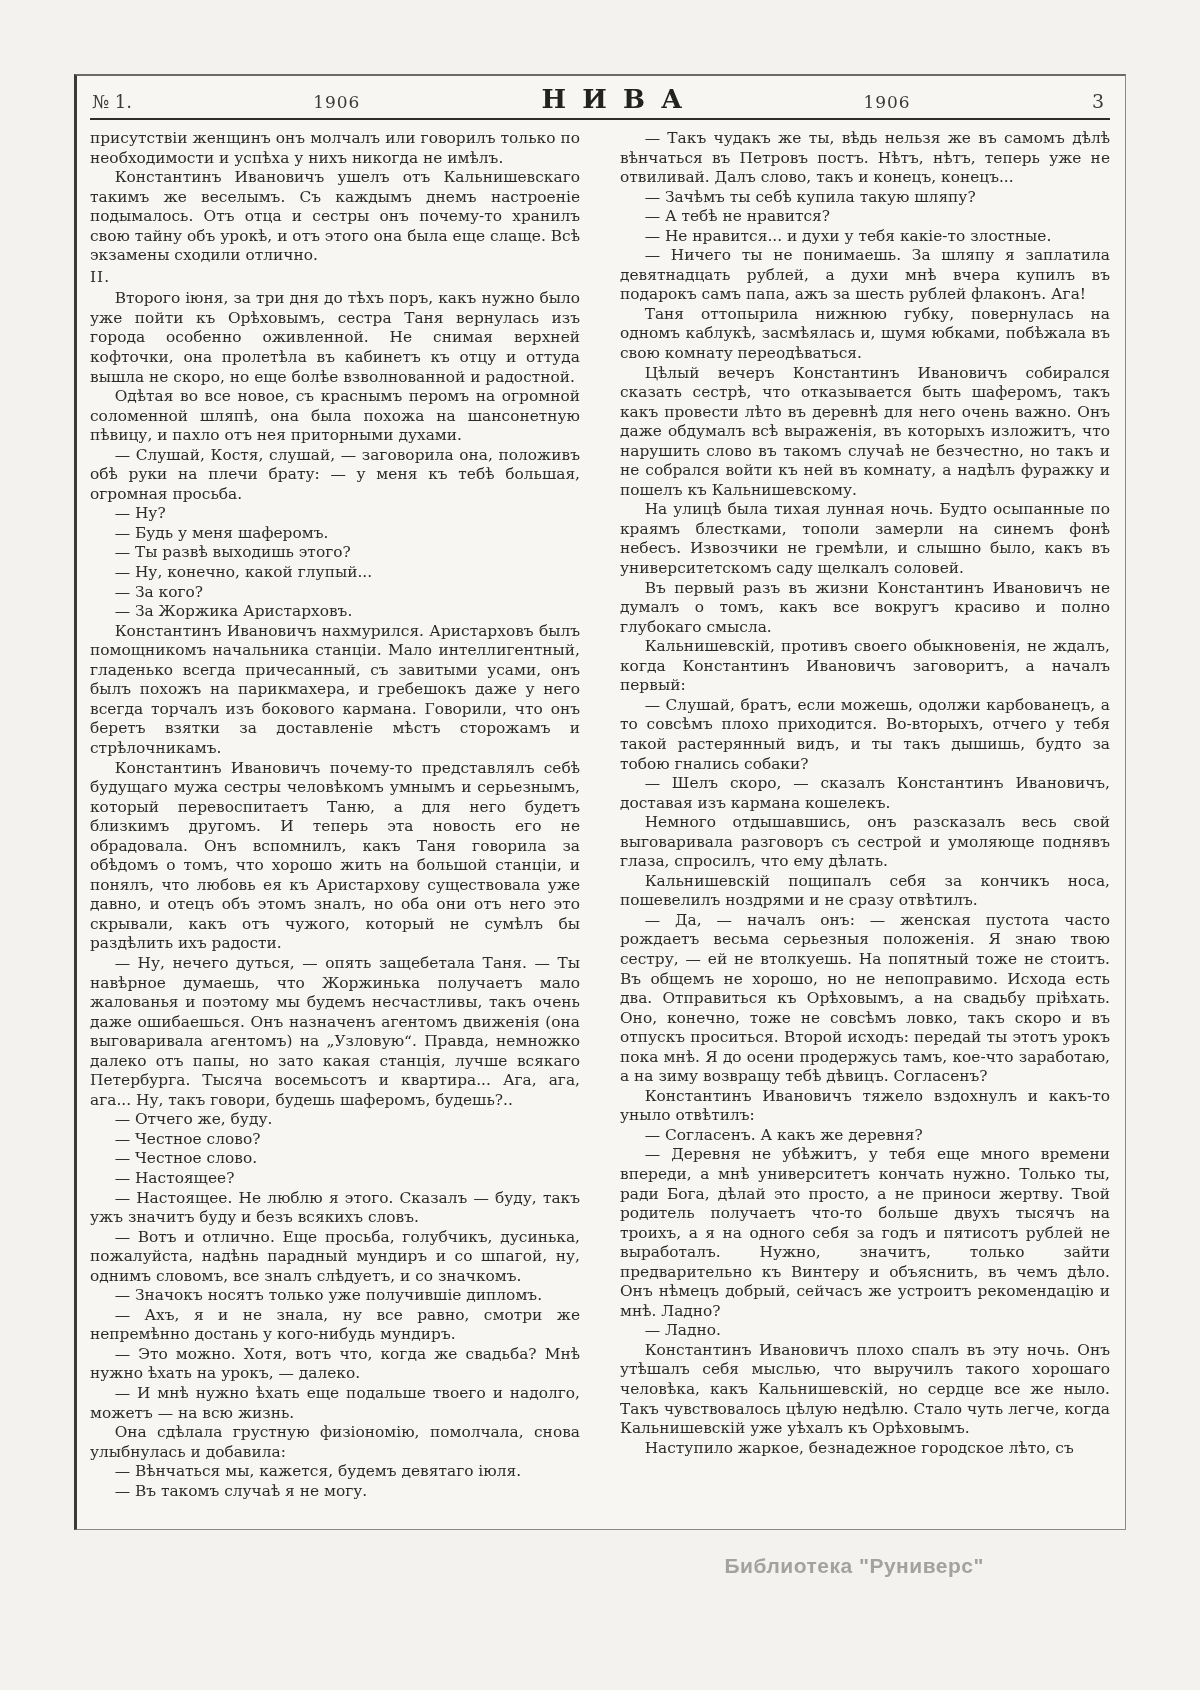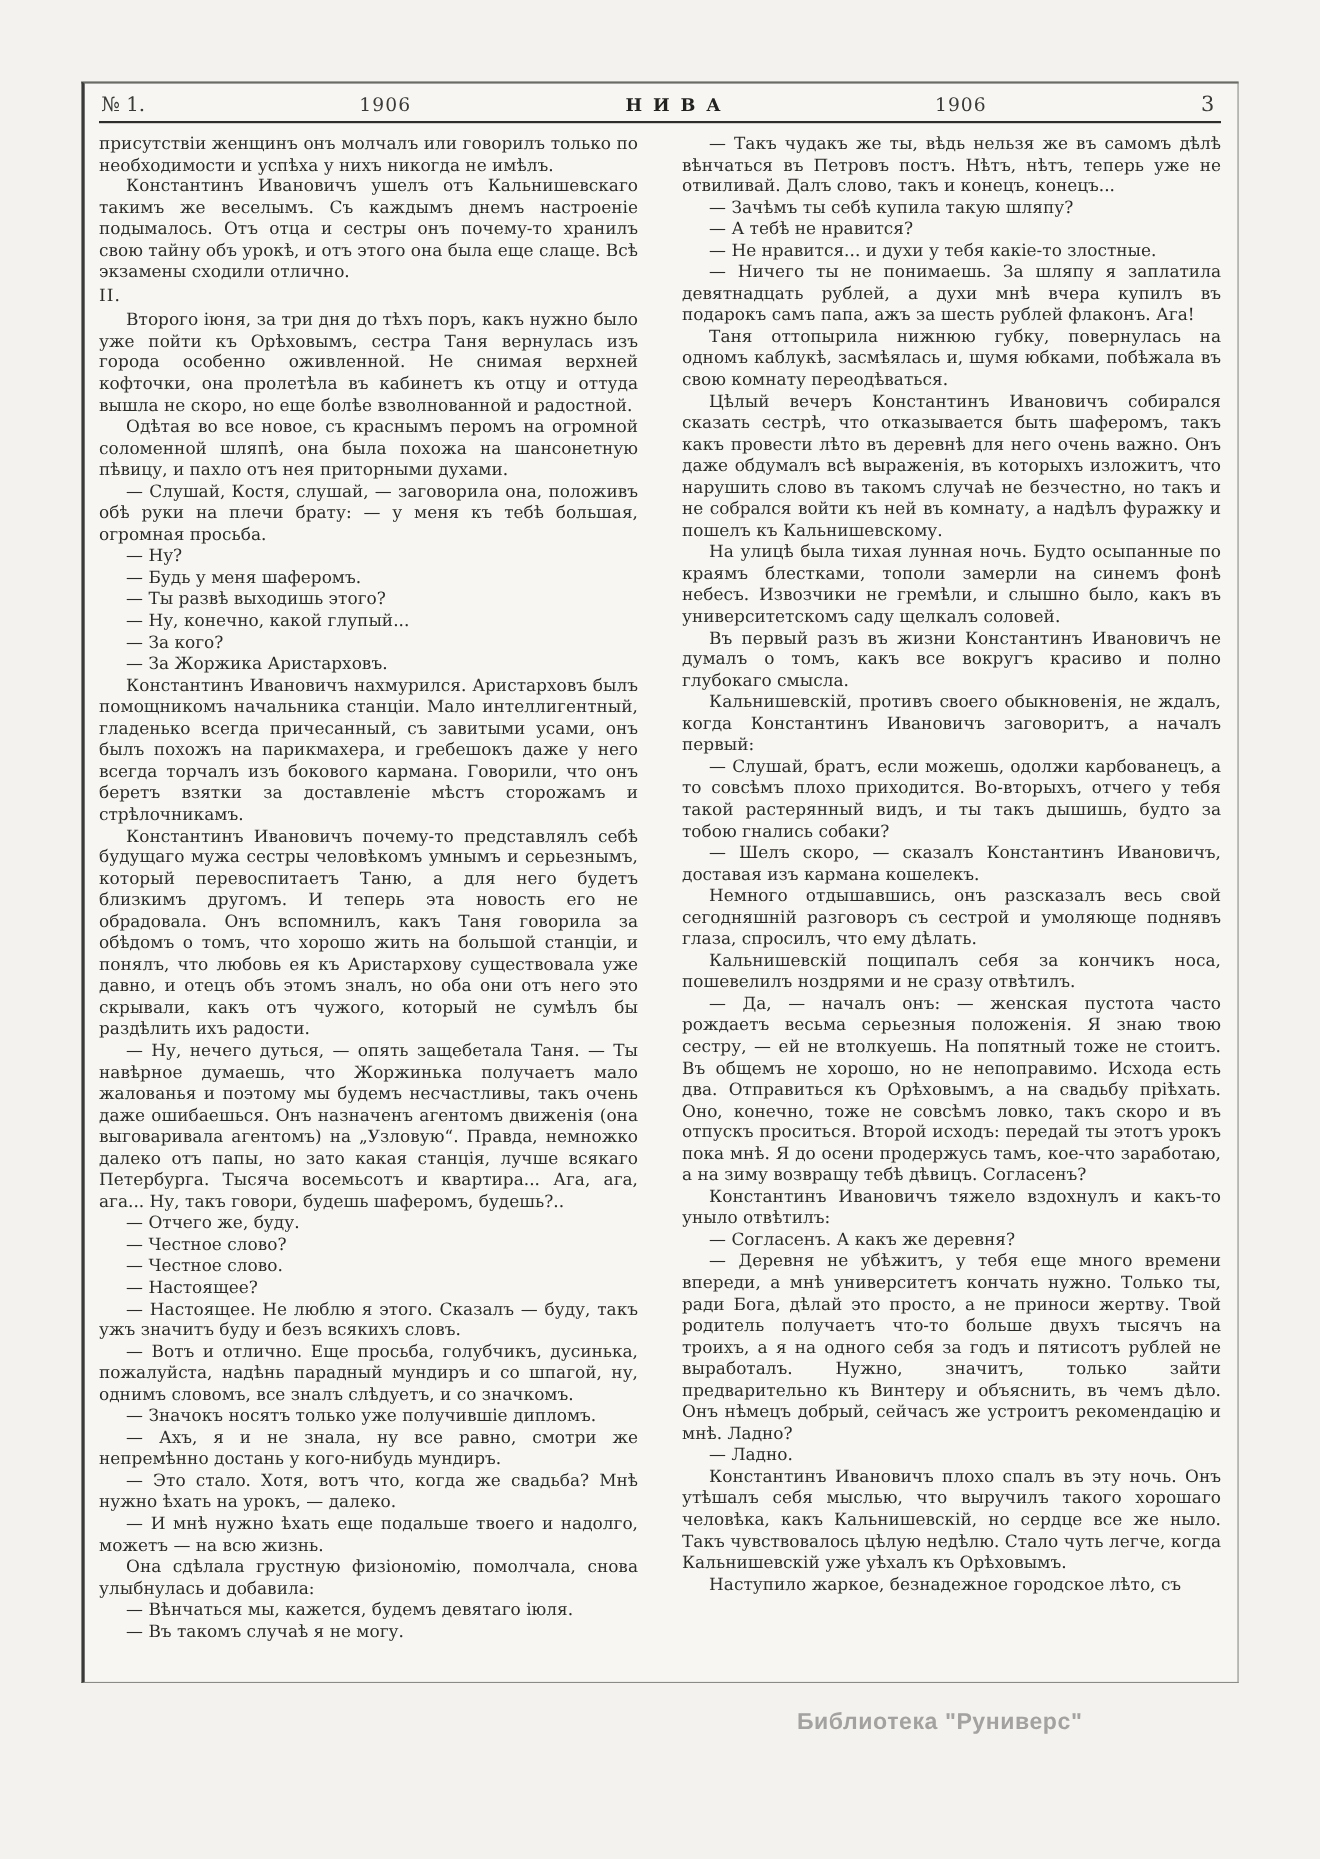--- a/index.html
+++ b/index.html
@@ -31,21 +31,21 @@
     align-items: baseline;
     justify-content: space-between;
     font-size: 18px;
     padding: 1px 6px 3px 2px;
     color: #3a3a38;
   }
   .issue-no { font-size: 18px; }
   .hdr-year { font-size: 17px; letter-spacing: 1px; }
   .masthead {
     font-weight: bold;
-    font-size: 16px;
+    font-size: 26px;
     letter-spacing: 0.62em;
     margin-right: -0.62em;
     color: #222220;
   }
   .page-no { font-size: 19px; }
   .header-rule {
     border-bottom: 2px solid #2d2d2b;
     margin: 1px 0 9px 0;
   }
   .columns {
@@ -110,40 +110,40 @@
         <p class="para body">Константинъ Ивановичъ почему-то представлялъ себѣ будущаго мужа сестры человѣкомъ умнымъ и серьезнымъ, который перевоспитаетъ Таню, а для него будетъ близкимъ другомъ. И теперь эта новость его не обрадовала. Онъ вспомнилъ, какъ Таня говорила за обѣдомъ о томъ, что хорошо жить на большой станціи, и понялъ, что любовь ея къ Аристархову существовала уже давно, и отецъ объ этомъ зналъ, но оба они отъ него это скрывали, какъ отъ чужого, который не сумѣлъ бы раздѣлить ихъ радости.</p>
         <p class="para body">— Ну, нечего дуться, — опять защебетала Таня. — Ты навѣрное думаешь, что Жоржинька получаетъ мало жалованья и поэтому мы будемъ несчастливы, такъ очень даже ошибаешься. Онъ назначенъ агентомъ движенія (она выговаривала агентомъ) на „Узловую“. Правда, немножко далеко отъ папы, но зато какая станція, лучше всякаго Петербурга. Тысяча восемьсотъ и квартира... Ага, ага, ага... Ну, такъ говори, будешь шаферомъ, будешь?..</p>
         <p class="para body">— Отчего же, буду.</p>
         <p class="para body">— Честное слово?</p>
         <p class="para body">— Честное слово.</p>
         <p class="para body">— Настоящее?</p>
         <p class="para body">— Настоящее. Не люблю я этого. Сказалъ — буду, такъ ужъ значитъ буду и безъ всякихъ словъ.</p>
         <p class="para body">— Вотъ и отлично. Еще просьба, голубчикъ, дусинька, пожалуйста, надѣнь парадный мундиръ и со шпагой, ну, однимъ словомъ, все зналъ слѣдуетъ, и со значкомъ.</p>
         <p class="para body">— Значокъ носятъ только уже получившіе дипломъ.</p>
         <p class="para body">— Ахъ, я и не знала, ну все равно, смотри же непремѣнно достань у кого-нибудь мундиръ.</p>
-        <p class="para body">— Это стало. Хотя, вотъ что, когда же свадьба? Мнѣ нужно ѣхать на урокъ, — далеко.</p>
+        <p class="para body">— Это можно. Хотя, вотъ что, когда же свадьба? Мнѣ нужно ѣхать на урокъ, — далеко.</p>
         <p class="para body">— И мнѣ нужно ѣхать еще подальше твоего и надолго, можетъ — на всю жизнь.</p>
         <p class="para body">Она сдѣлала грустную физіономію, помолчала, снова улыбнулась и добавила:</p>
         <p class="para body">— Вѣнчаться мы, кажется, будемъ девятаго іюля.</p>
         <p class="para body">— Въ такомъ случаѣ я не могу.</p>
       </div>
     <div class="col">
         <p class="para body">— Такъ чудакъ же ты, вѣдь нельзя же въ самомъ дѣлѣ вѣнчаться въ Петровъ постъ. Нѣтъ, нѣтъ, теперь уже не отвиливай. Далъ слово, такъ и конецъ, конецъ...</p>
         <p class="para body">— Зачѣмъ ты себѣ купила такую шляпу?</p>
         <p class="para body">— А тебѣ не нравится?</p>
         <p class="para body">— Не нравится... и духи у тебя какіе-то злостные.</p>
         <p class="para body">— Ничего ты не понимаешь. За шляпу я заплатила девятнадцать рублей, а духи мнѣ вчера купилъ въ подарокъ самъ папа, ажъ за шесть рублей флаконъ. Ага!</p>
         <p class="para body">Таня оттопырила нижнюю губку, повернулась на одномъ каблукѣ, засмѣялась и, шумя юбками, побѣжала въ свою комнату переодѣваться.</p>
         <p class="para body">Цѣлый вечеръ Константинъ Ивановичъ собирался сказать сестрѣ, что отказывается быть шаферомъ, такъ какъ провести лѣто въ деревнѣ для него очень важно. Онъ даже обдумалъ всѣ выраженія, въ которыхъ изложитъ, что нарушить слово въ такомъ случаѣ не безчестно, но такъ и не собрался войти къ ней въ комнату, а надѣлъ фуражку и пошелъ къ Кальнишевскому.</p>
         <p class="para body">На улицѣ была тихая лунная ночь. Будто осыпанные по краямъ блестками, тополи замерли на синемъ фонѣ небесъ. Извозчики не гремѣли, и слышно было, какъ въ университетскомъ саду щелкалъ соловей.</p>
         <p class="para body">Въ первый разъ въ жизни Константинъ Ивановичъ не думалъ о томъ, какъ все вокругъ красиво и полно глубокаго смысла.</p>
         <p class="para body">Кальнишевскій, противъ своего обыкновенія, не ждалъ, когда Константинъ Ивановичъ заговоритъ, а началъ первый:</p>
         <p class="para body">— Слушай, братъ, если можешь, одолжи карбованецъ, а то совсѣмъ плохо приходится. Во-вторыхъ, отчего у тебя такой растерянный видъ, и ты такъ дышишь, будто за тобою гнались собаки?</p>
         <p class="para body">— Шелъ скоро, — сказалъ Константинъ Ивановичъ, доставая изъ кармана кошелекъ.</p>
-        <p class="para body">Немного отдышавшись, онъ разсказалъ весь свой сегодняшній разговоръ съ сестрой и умоляюще поднявъ глаза, спросилъ, что ему дѣлать.</p>
+        <p class="para body">Немного отдышавшись, онъ разсказалъ весь свой выговаривала разговоръ съ сестрой и умоляюще поднявъ глаза, спросилъ, что ему дѣлать.</p>
         <p class="para body">Кальнишевскій пощипалъ себя за кончикъ носа, пошевелилъ ноздрями и не сразу отвѣтилъ.</p>
         <p class="para body">— Да, — началъ онъ: — женская пустота часто рождаетъ весьма серьезныя положенія. Я знаю твою сестру, — ей не втолкуешь. На попятный тоже не стоитъ. Въ общемъ не хорошо, но не непоправимо. Исхода есть два. Отправиться къ Орѣховымъ, а на свадьбу пріѣхать. Оно, конечно, тоже не совсѣмъ ловко, такъ скоро и въ отпускъ проситься. Второй исходъ: передай ты этотъ урокъ пока мнѣ. Я до осени продержусь тамъ, кое-что заработаю, а на зиму возвращу тебѣ дѣвицъ. Согласенъ?</p>
         <p class="para body">Константинъ Ивановичъ тяжело вздохнулъ и какъ-то уныло отвѣтилъ:</p>
         <p class="para body">— Согласенъ. А какъ же деревня?</p>
         <p class="para body">— Деревня не убѣжитъ, у тебя еще много времени впереди, а мнѣ университетъ кончать нужно. Только ты, ради Бога, дѣлай это просто, а не приноси жертву. Твой родитель получаетъ что-то больше двухъ тысячъ на троихъ, а я на одного себя за годъ и пятисотъ рублей не выработалъ. Нужно, значитъ, только зайти предварительно къ Винтеру и объяснить, въ чемъ дѣло. Онъ нѣмецъ добрый, сейчасъ же устроитъ рекомендацію и мнѣ. Ладно?</p>
         <p class="para body">— Ладно.</p>
         <p class="para body">Константинъ Ивановичъ плохо спалъ въ эту ночь. Онъ утѣшалъ себя мыслью, что выручилъ такого хорошаго человѣка, какъ Кальнишевскій, но сердце все же ныло. Такъ чувствовалось цѣлую недѣлю. Стало чуть легче, когда Кальнишевскій уже уѣхалъ къ Орѣховымъ.</p>
         <p class="para body">Наступило жаркое, безнадежное городское лѣто, съ</p>
       </div>
   </div>

